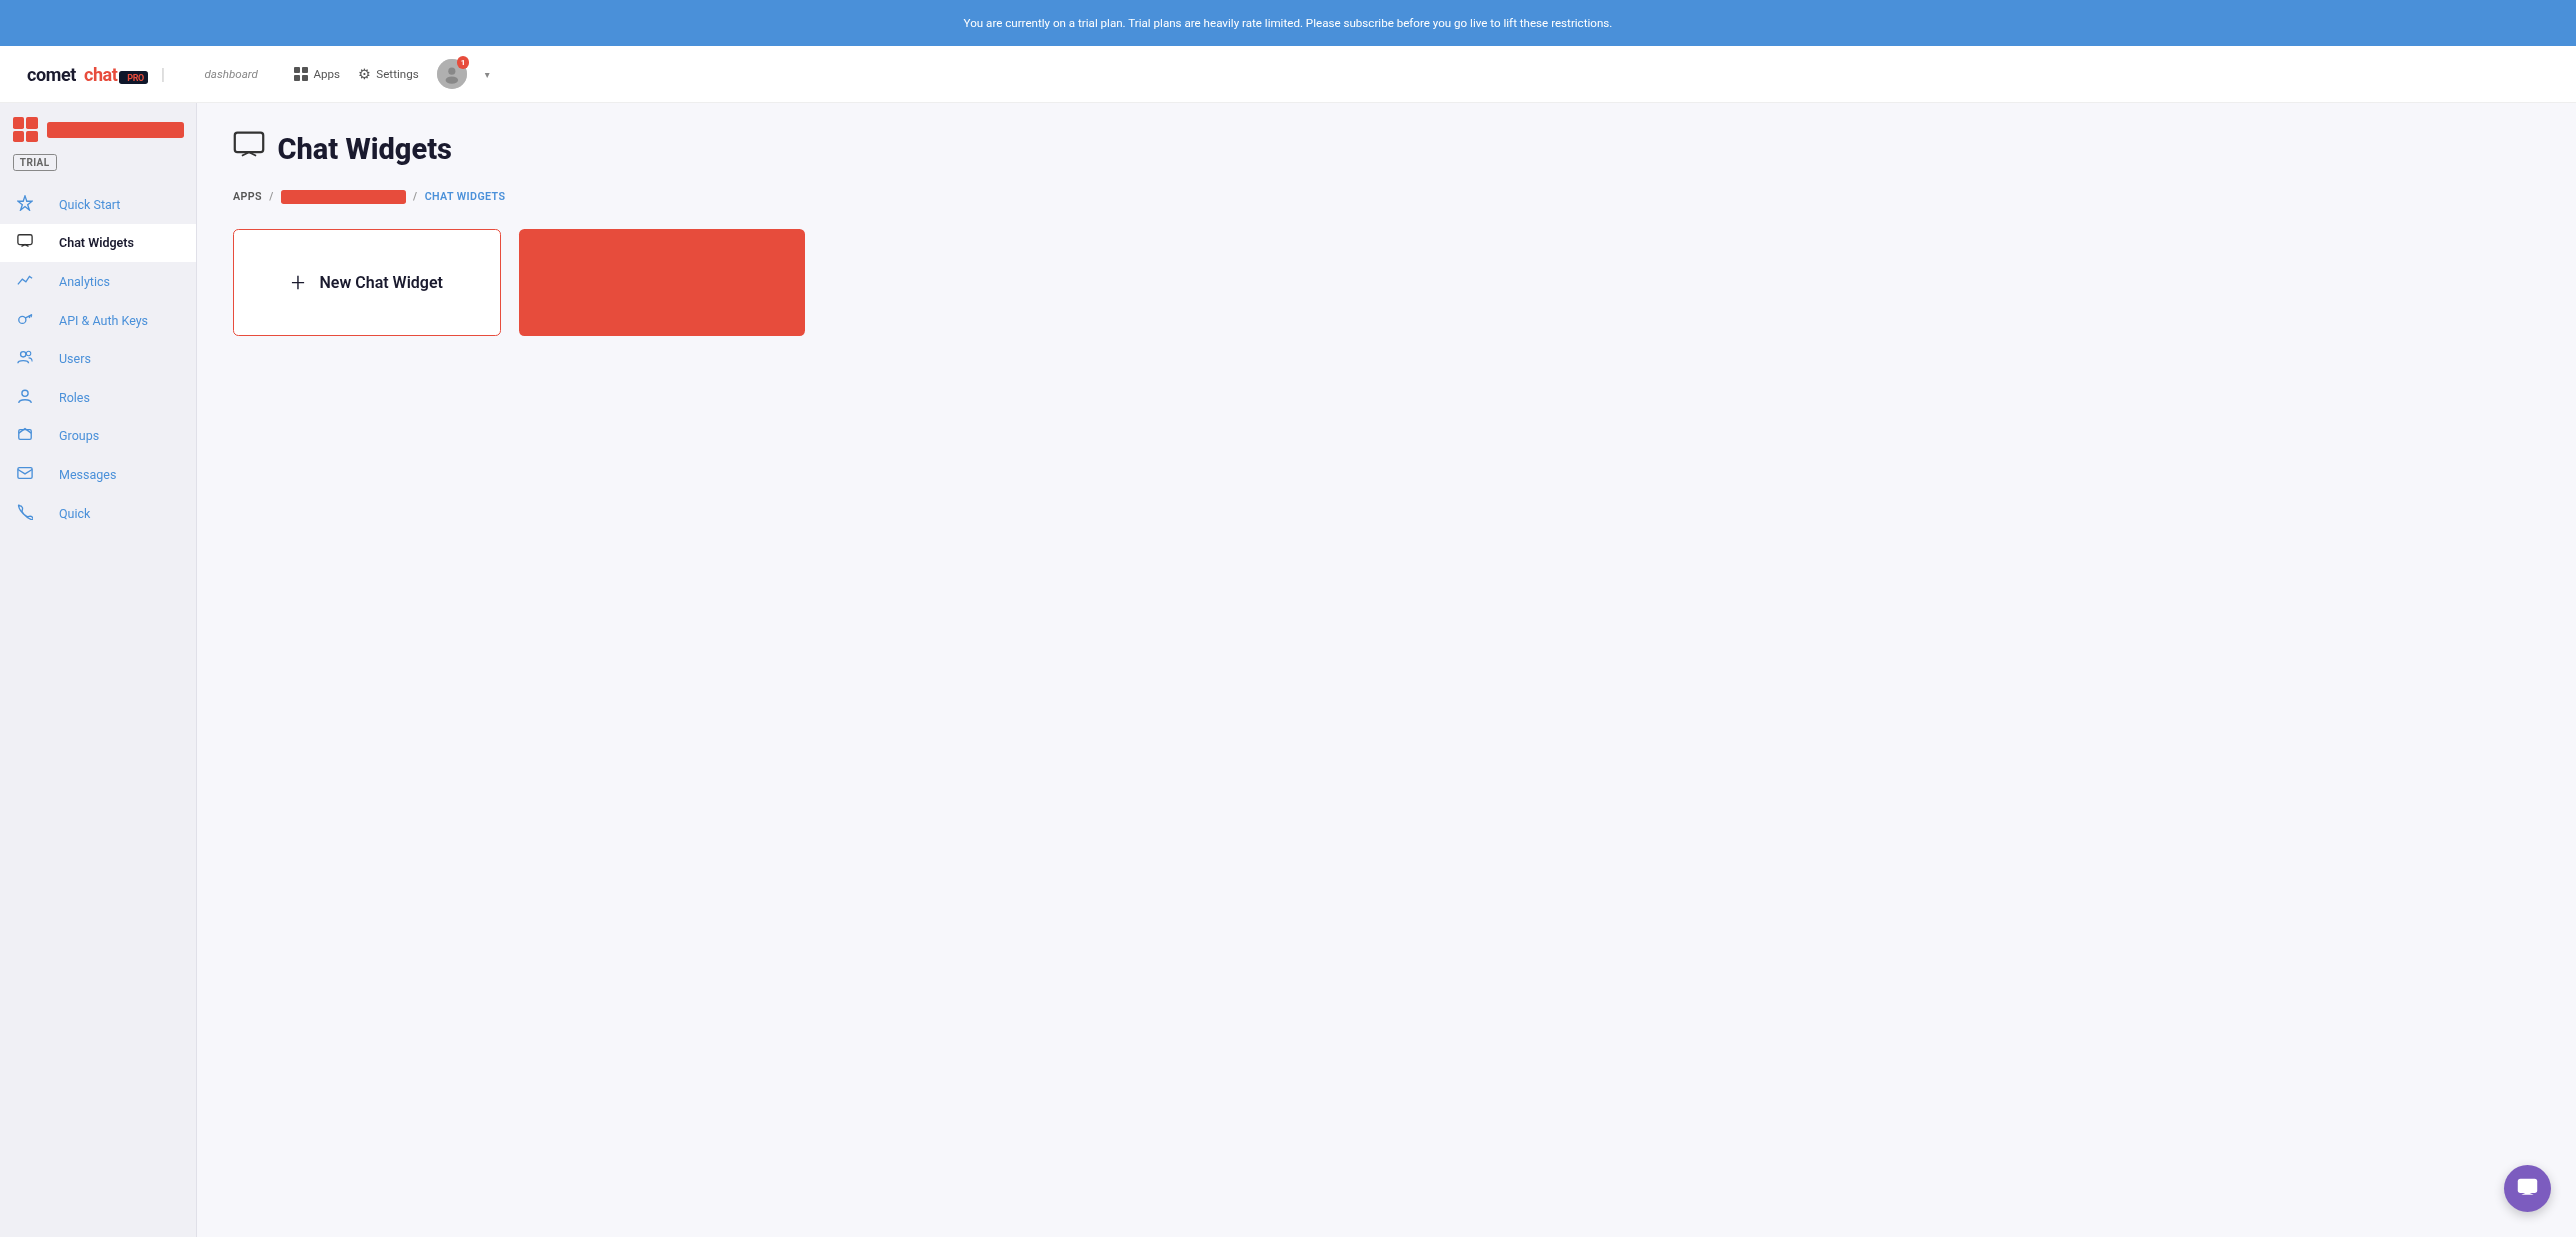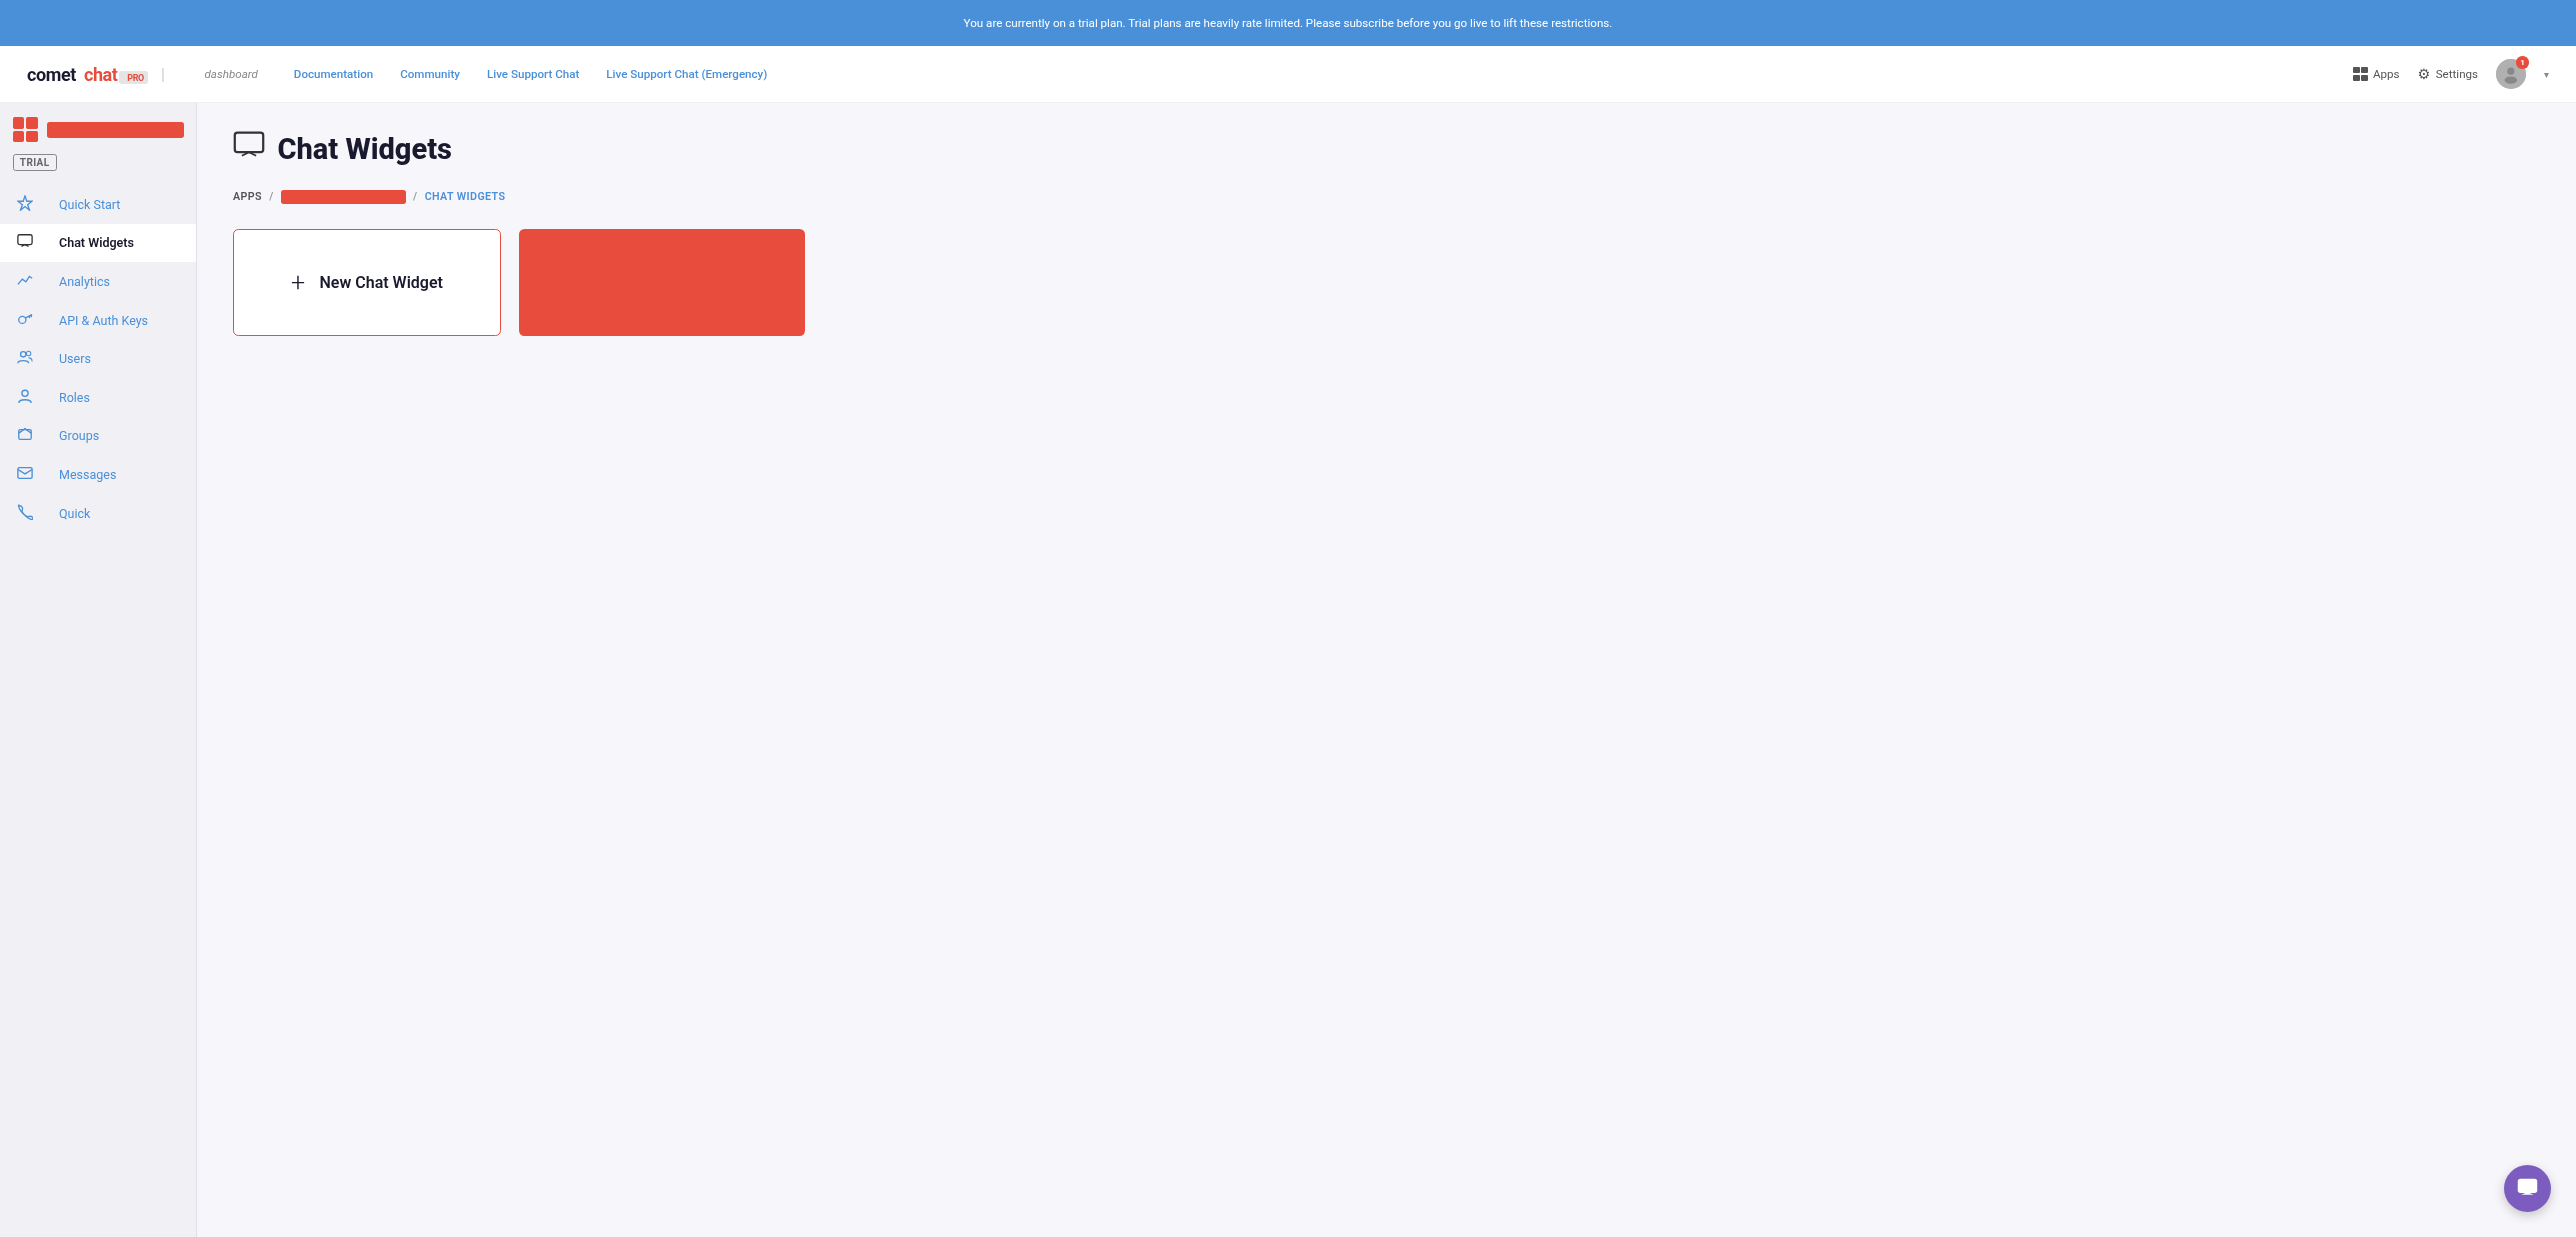--- a/index.html
+++ b/index.html
@@ -33,21 +33,21 @@
       gap: 5.4px;
     }
     .logo-text {
       font-size: 18px;
       font-weight: 700;
       color: #1a1a2e;
       letter-spacing: -0.4px;
     }
     .logo-text span { color: #e74c3c; padding-left: 8px; }
     .logo-pro {
-      background: #e5e5e5;
+      background: #0f172a;
       color: white;
       font-size: 9px;
       font-weight: 700;
       padding: 1.8px 4.5px;
       border-radius: 2.7px;
       margin-left: 1.8px;
     }
     .logo-divider {
       color: #ccc;
       margin: 0 7.2px;
@@ -318,26 +318,20 @@
 
 <nav class="top-nav">
   <div class="logo-area">
     <span class="logo-text">
       comet<span>chat</span><span class="logo-pro">PRO</span>
     </span>
     <span class="logo-divider">|</span>
     <span class="logo-dashboard">dashboard</span>
   </div>
 
-  <div class="nav-links">
-    <a class="nav-link" href="#">Documentation</a>
-    <a class="nav-link" href="#">Community</a>
-    <a class="nav-link" href="#">Live Support Chat</a>
-    <a class="nav-link" href="#">Live Support Chat (Emergency)</a>
-  </div>
 
   <div class="nav-right">
     <div class="nav-apps">
       <div class="nav-apps-icon">
         <span></span>
           <span></span>
           <span></span>
           <span></span>
       </div>
       <span>Apps</span>

